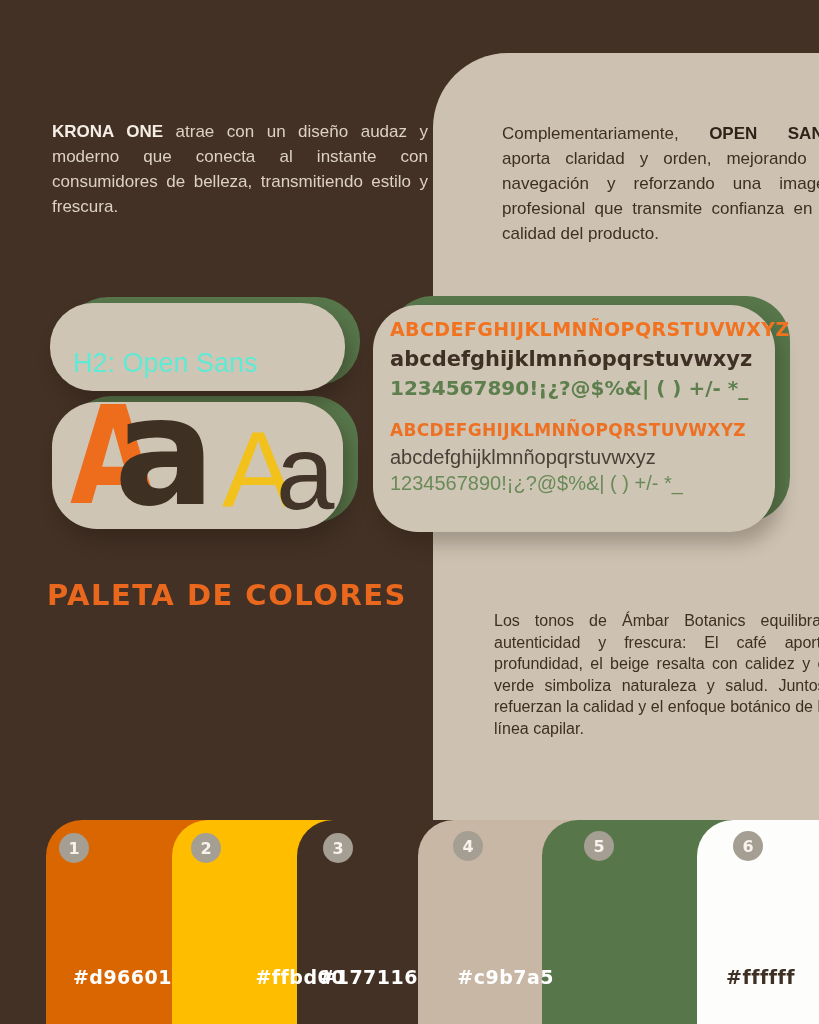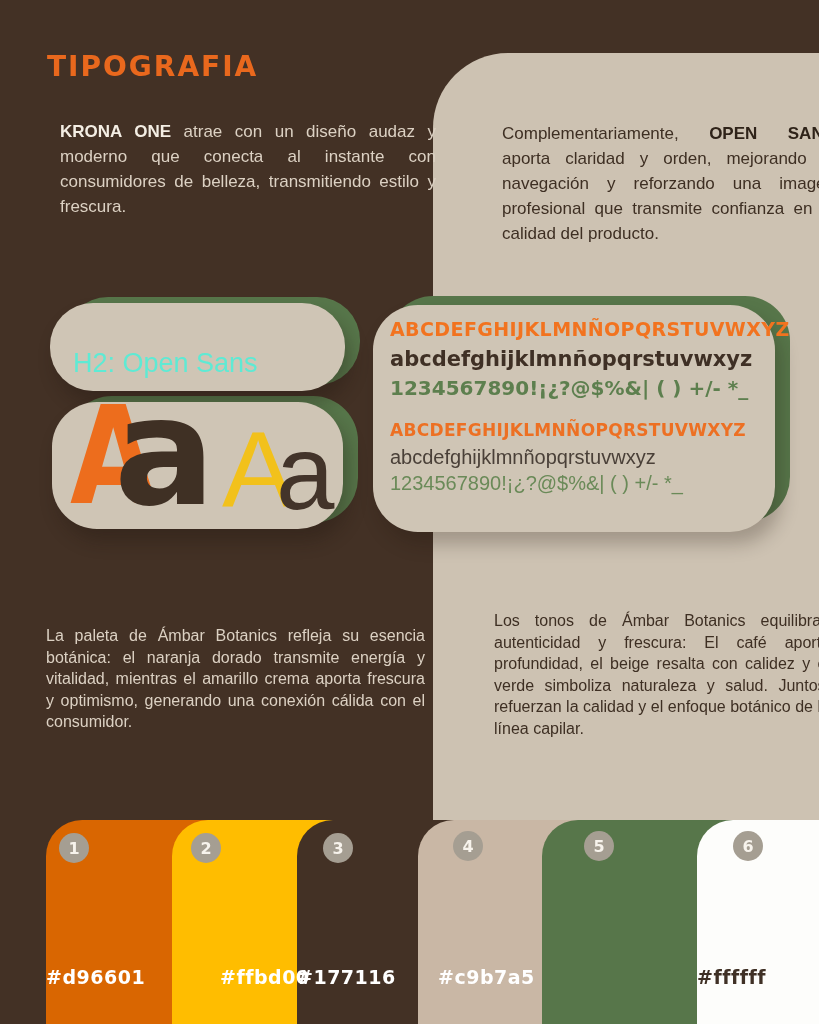--- a/index.html
+++ b/index.html
@@ -26,21 +26,21 @@
   .h-orange{
     font-family:"DejaVu Sans", sans-serif;font-weight:bold;color:#e9681d;
     letter-spacing:2px;margin:0;z-index:3;
   }
   .title-tipografia{left:47px;top:50px;font-size:28px;}
   .title-paleta{left:47px;top:578px;font-size:29px;letter-spacing:1.5px;}
   
   .para{margin:0;text-align:justify;z-index:3;}
   .para.light{color:#dcd1c3;}
   .para.dark{color:#3e2f23;margin-left:40px;}
-  .p1{left:60px;top:119px;width:376px;font-size:17px;line-height:25px;}
+  .p1{left:52px;top:119px;width:376px;font-size:17px;line-height:25px;}
   .p1 b{color:#f4eee4;}
   .p2{left:462px;top:121px;width:333px;font-size:17px;line-height:25px;}
   .p2 b{color:#2f2319;}
   .p3{left:46px;top:625px;width:379px;font-size:16px;line-height:21.6px;}
   .p4{left:454px;top:610px;width:336px;font-size:16px;line-height:21.6px;}
   
   .green-shape{background:#57764a;z-index:1;}
   .beige-shape{background:#cfc5b5;z-index:2;box-shadow:6px 12px 18px rgba(30,20,12,.30);}
   .h1box-green{left:65px;top:297px;width:295px;height:88px;border-radius:43px;}
   .h1box{left:50px;top:303px;width:295px;height:88px;border-radius:43px;}
@@ -80,35 +80,34 @@
   .sw5{left:542px;width:205px;background:#57764a;z-index:5;}
   .sw6{left:697px;width:122px;background:#fdfdfb;z-index:6;}
   .badge{
     width:30px;height:30px;border-radius:50%;background:#a59e92;z-index:10;
     font-family:"DejaVu Sans",sans-serif;font-weight:bold;font-size:16px;color:#f7f3ec;
     display:flex;align-items:center;justify-content:center;
   }
   .bd1{left:59px;top:833px;} .bd2{left:191px;top:833px;} .bd3{left:323px;top:833px;}
   .bd4{left:453px;top:831px;} .bd5{left:584px;top:831px;} .bd6{left:733px;top:831px;}
   .hex{
-    top:966px;z-index:11;text-align:left;
+    top:966px;z-index:11;text-align:right;
     font-family:"DejaVu Sans",sans-serif;font-weight:bold;font-size:19px;
     letter-spacing:.5px;color:#ffffff;
   }
   .hx1{left:46px;width:126px;} .hx2{left:172px;width:125px;padding-left:48px;} .hx3{left:297px;width:121px;}
-  .hx4{left:438px;width:136px;} .hx5{left:542px;width:155px;} .hx6{left:697px;width:98px;color:#3f3025;}
+  .hx4{left:418px;width:136px;} .hx5{left:542px;width:155px;} .hx6{left:697px;width:98px;color:#3f3025;}
 </style>
 </head>
 <body>
 
 <div class="page">
 
   <div class="abs panel-right dots"></div>
 
-  <h1 class="abs h-orange title-tipografia">TIPOGRAFIA</h1>
 
   <p class="abs para light p1"><b>KRONA ONE</b><span> atrae con un diseño audaz y moderno que conecta al instante con consumidores de belleza, transmitiendo estilo y frescura.</span></p>
 
   <p class="abs para dark p2"><span>Complementariamente, </span><b>OPEN SANS</b><span> aporta claridad y orden, mejorando la navegación y reforzando una imagen profesional que transmite confianza en la calidad del producto.</span></p>
 
   <div class="abs green-shape h1box-green"></div>
   <div class="abs beige-shape h1box dots"></div>
   <div class="abs h2-text">H2:  Open Sans</div>
 
   <div class="abs green-shape aabox-green"></div>
@@ -120,21 +119,21 @@
 
   <div class="abs green-shape spec-green"></div>
   <div class="abs beige-shape spec-beige dots"></div>
   <div class="abs spec-line spec-k-upper">ABCDEFGHIJKLMNÑOPQRSTUVWXYZ</div>
   <div class="abs spec-line spec-k-lower">abcdefghijklmnñopqrstuvwxyz</div>
   <div class="abs spec-line spec-k-num">1234567890!¡¿?@$%&amp;| ( ) +/- *_</div>
   <div class="abs spec-line spec-o-upper">ABCDEFGHIJKLMNÑOPQRSTUVWXYZ</div>
   <div class="abs spec-line spec-o-lower">abcdefghijklmnñopqrstuvwxyz</div>
   <div class="abs spec-line spec-o-num">1234567890!¡¿?@$%&amp;| ( ) +/- *_</div>
 
-  <p class="abs para light p3">La paleta de Ámbar Botanics refleja su esencia botánica: el naranja dorado transmite energía y vitalidad, mientras el amarillo crema aporta frescura y optimismo, generando una conexión cálida con el consumidor.</p>
+  <h2 class="abs h-orange title-paleta">PALETA DE COLORES</h2>
   <p class="abs para dark p4">Los tonos de Ámbar Botanics equilibran autenticidad y frescura: El café aporta profundidad, el beige resalta con calidez y el verde simboliza naturaleza y salud. Juntos, refuerzan la calidad y el enfoque botánico de la línea capilar.</p>
 
   <div class="abs swatch sw1 dots"></div>
   <div class="abs swatch sw2 dots"></div>
   <div class="abs swatch sw3 dots-light"></div>
   <div class="abs swatch sw4 dots"></div>
   <div class="abs swatch sw5 dots-light"></div>
   <div class="abs swatch sw6 dots"></div>
 
   <div class="abs badge bd1">1</div>

